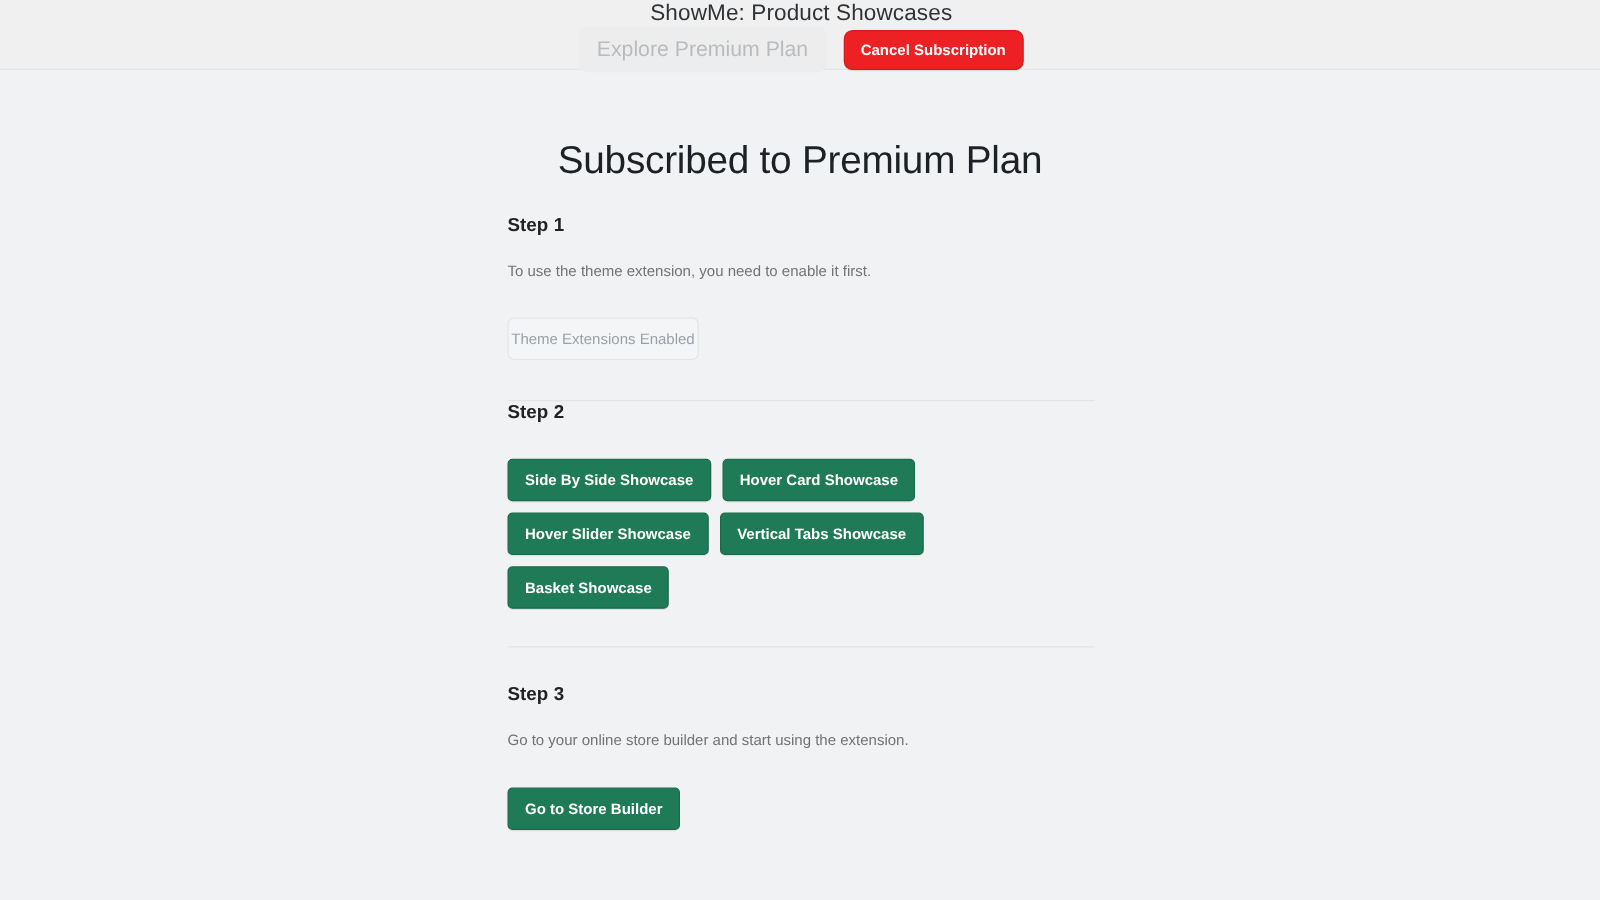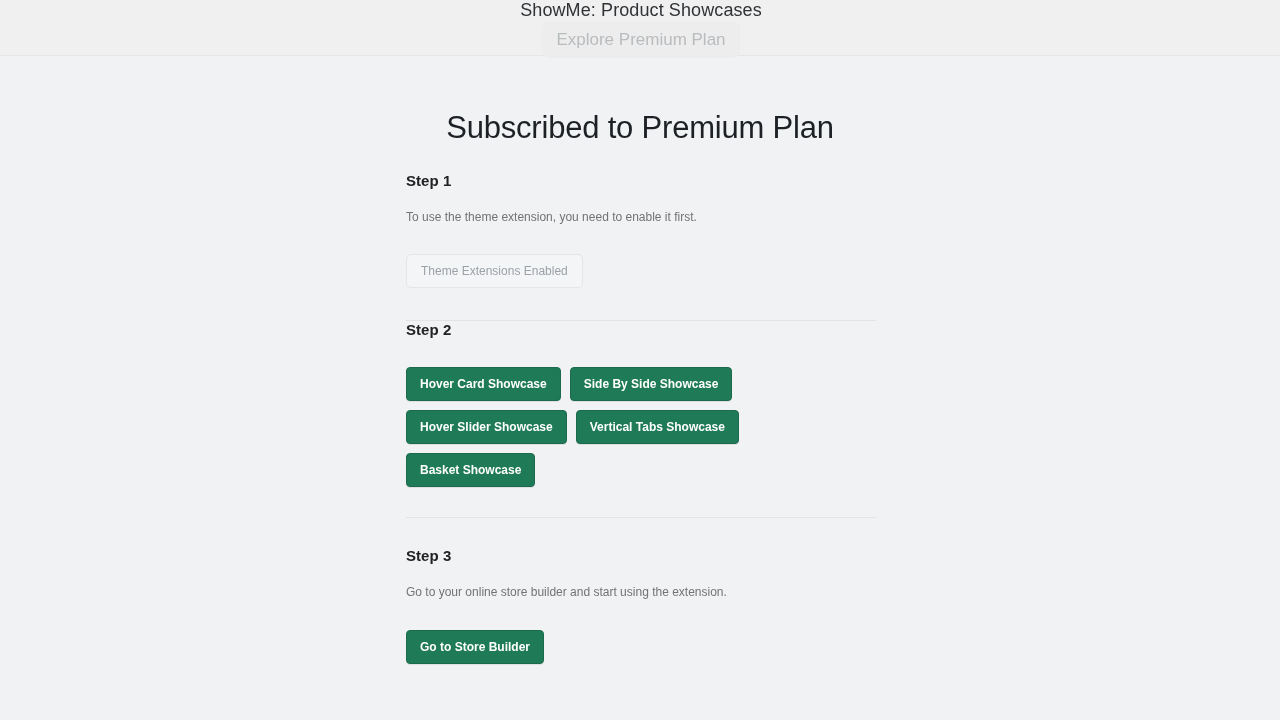--- a/index.html
+++ b/index.html
@@ -131,21 +131,21 @@
     font-size: 12px;
     font-weight: 700;
     box-shadow: 0 1px 0 rgba(0,0,0,0.08);
   }
 
   .btn-outline-disabled {
     background: #f4f5f7;
     color: #9ba1a6;
     border: 1px solid #e3e5e8;
     border-radius: 5px;
-    padding: 10px 14px;
+    padding: 10px 2px;
     font-size: 12px;
     cursor: default;
   }
 
   .btn-row {
     display: flex;
     flex-wrap: wrap;
     gap: 9px;
     width: 470px;
   }
@@ -163,20 +163,21 @@
   .s3-desc    { margin-top: 20px; }
   .s3-btn     { margin-top: 29px; }
 </style>
 </head>
 <body>
 
 <div class="topbar">
   <div class="app-title">ShowMe: Product Showcases</div>
   <div class="topbar-actions">
     <button class="btn btn-ghost-disabled">Explore Premium Plan</button>
+    <button class="btn btn-danger">Cancel Subscription</button>
   </div>
 </div>
 
 <div class="page">
 
   <h1 class="page-title">Subscribed to Premium Plan</h1>
 
   <div class="content">
 
     <section class="step">
@@ -185,22 +186,22 @@
       <div class="s1-btn">
         <button class="btn btn-outline-disabled">Theme Extensions Enabled</button>
       </div>
     </section>
 
     <hr class="divider div-1">
 
     <section class="step">
       <div class="step-title s2-title">Step 2</div>
       <div class="btn-row s2-btns">
+        <button class="btn btn-green">Side By Side Showcase</button>
         <button class="btn btn-green">Hover Card Showcase</button>
-        <button class="btn btn-green">Side By Side Showcase</button>
         <button class="btn btn-green">Hover Slider Showcase</button>
         <button class="btn btn-green">Vertical Tabs Showcase</button>
         <button class="btn btn-green">Basket Showcase</button>
       </div>
     </section>
 
     <hr class="divider div-2">
 
     <section class="step">
       <div class="step-title s3-title">Step 3</div>

